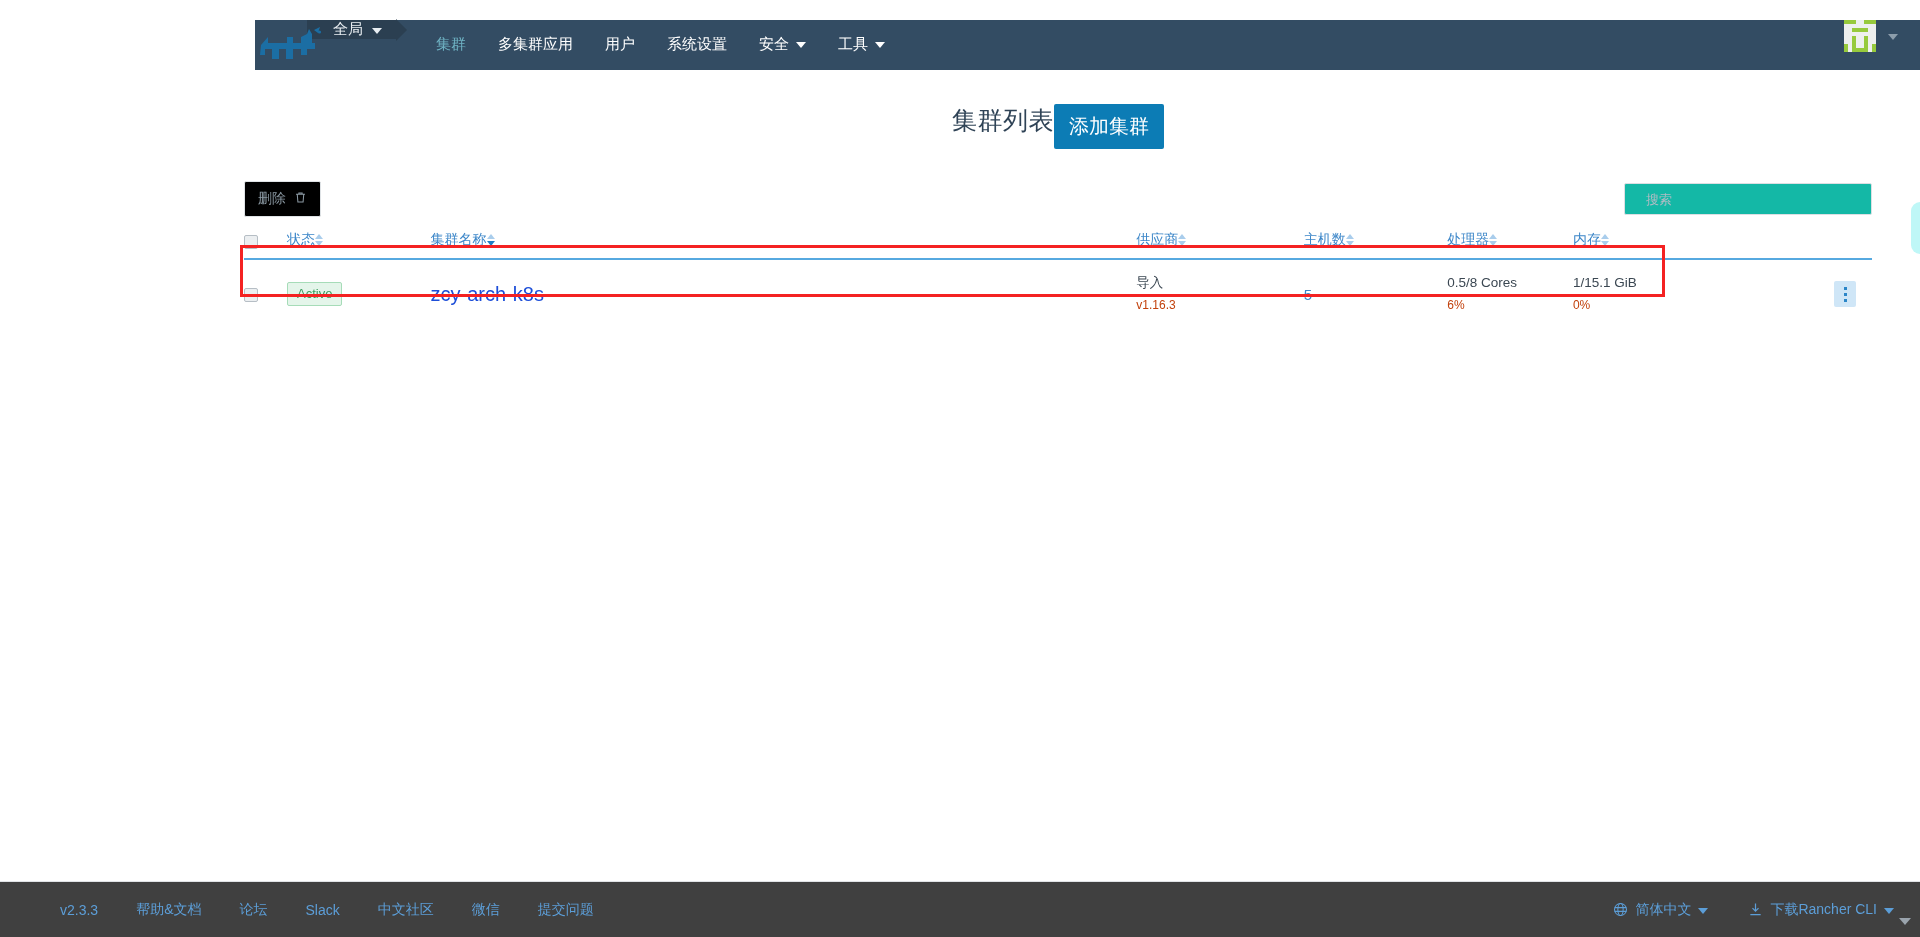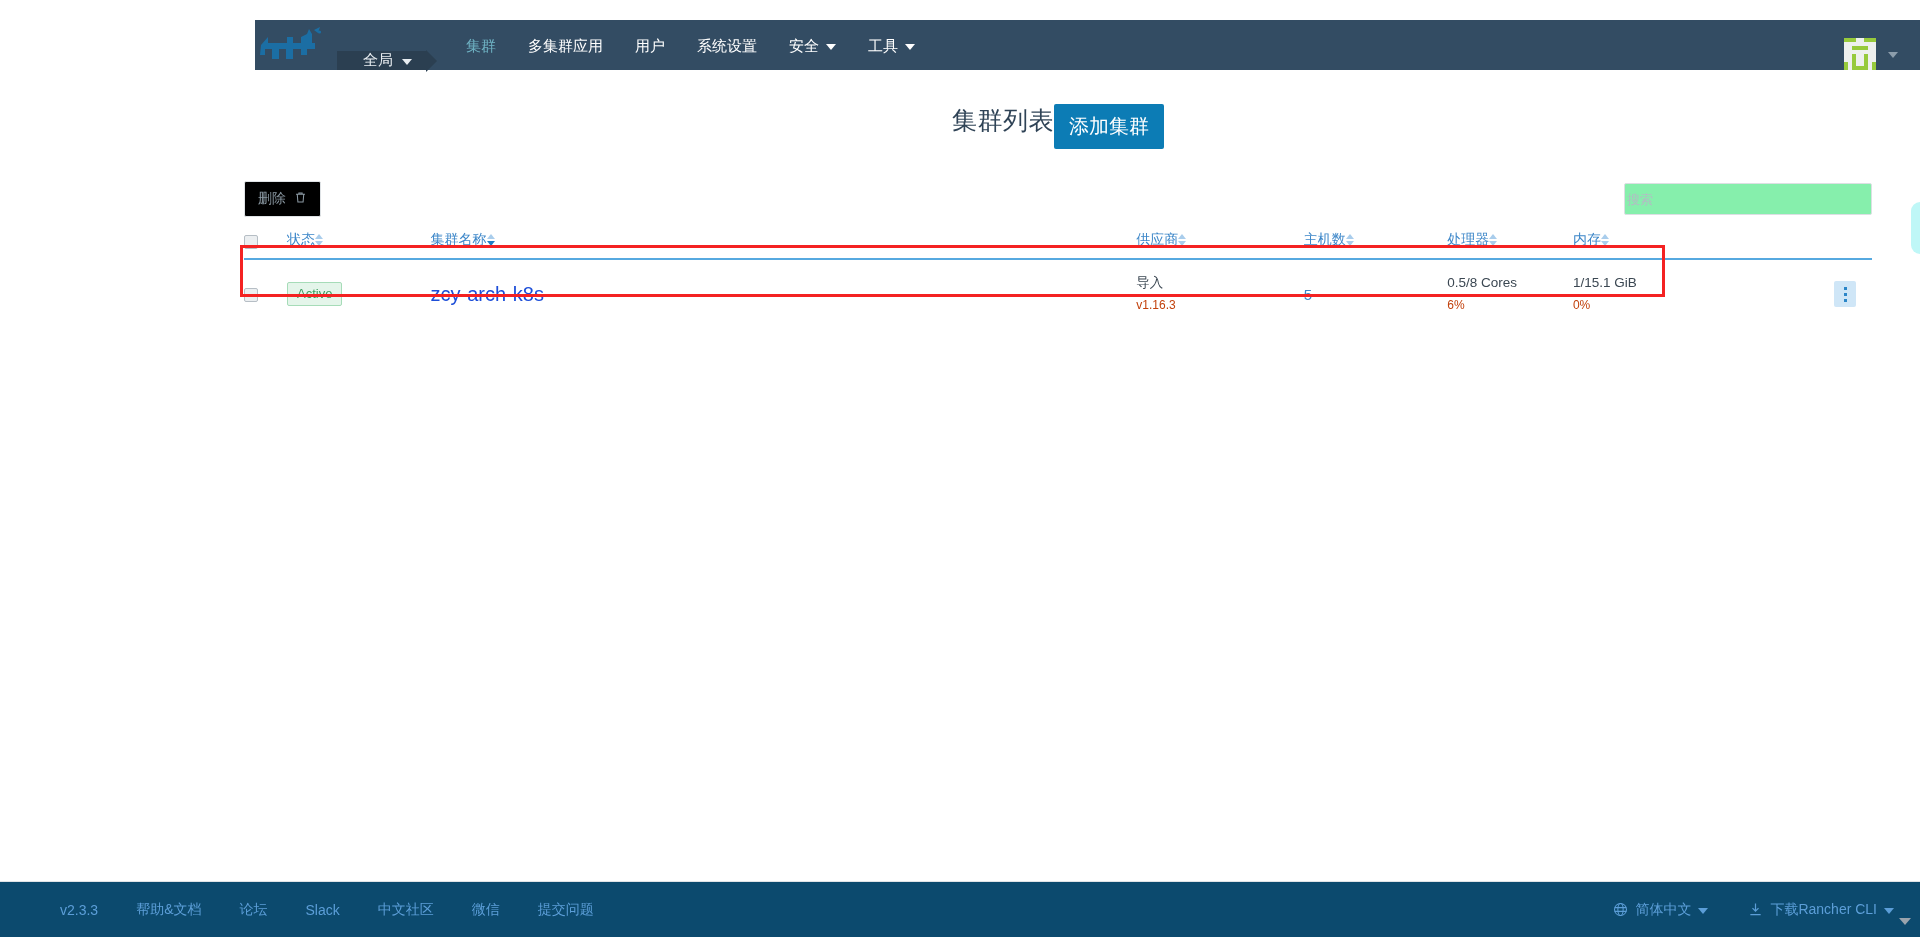--- a/index.html
+++ b/index.html
@@ -22,22 +22,21 @@
   
   .navbar {
     position: absolute;
     left: 255px;
     top: 20px;
     right: 0;
     height: 50px;
     background: #32536a;
     background: #334c63;
     display: flex;
-    align-items: flex-end;
-    padding-left: 30px;
+    align-items: flex-start;
   }
   .nav-logo-pad { width: 52px; }
   .brand-logo {
     position: absolute;
     left: 257px;
     top: 27px;
     width: 70px;
     height: 38px;
     z-index: 5;
   }
@@ -158,23 +157,23 @@
     cursor: pointer;
     font-family: inherit;
     display: inline-flex;
     align-items: center;
     gap: 8px;
   }
   .search-box {
     width: 248px;
     height: 32px;
     border: 1px solid #dcdfe3;
-    background: #86efac;
+    background: #14b8a6;
     border-radius: 2px;
-    padding: 0 2px;
+    padding: 0 21px;
     font-size: 13px;
     color: #45515c;
     font-family: inherit;
     outline: none;
   }
   .search-box::placeholder { color: #b3bcc4; }
 
   
   .tbl-wrap {
     position: relative;
@@ -279,21 +278,21 @@
     border: 3px solid #f42222;
     pointer-events: none;
     z-index: 10;
   }
 
   
   .footer {
     position: absolute;
     left: 0; right: 0; bottom: 0;
     height: 56px;
-    background: #0c4a6e;
+    background: #404040;
     border-top: 1px solid #e0e3e6;
     display: flex;
     align-items: center;
     justify-content: space-between;
     padding: 0 26px 0 60px;
   }
   .footer-left, .footer-right { display: flex; align-items: center; }
   .footer-left a {
     color: #5b9bd5;
     color: #5c9ed8;

